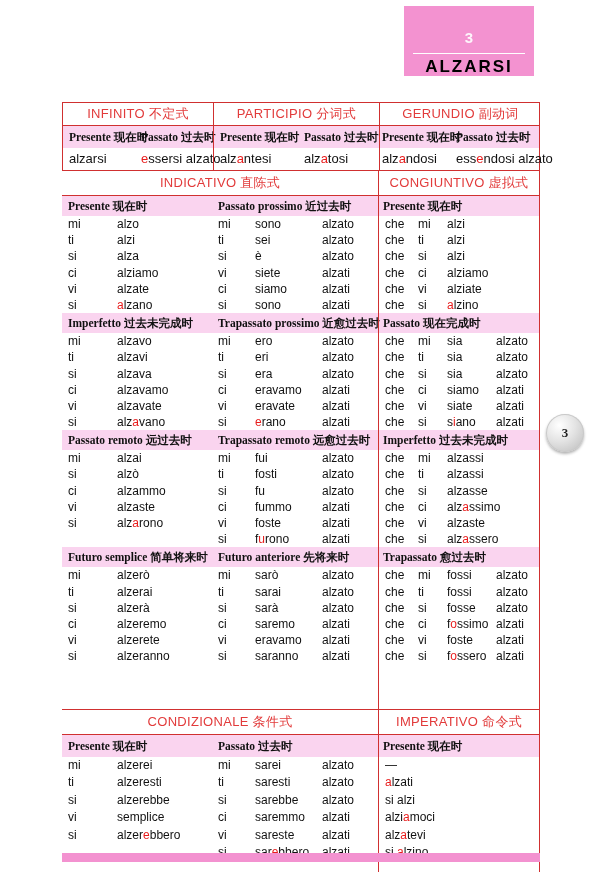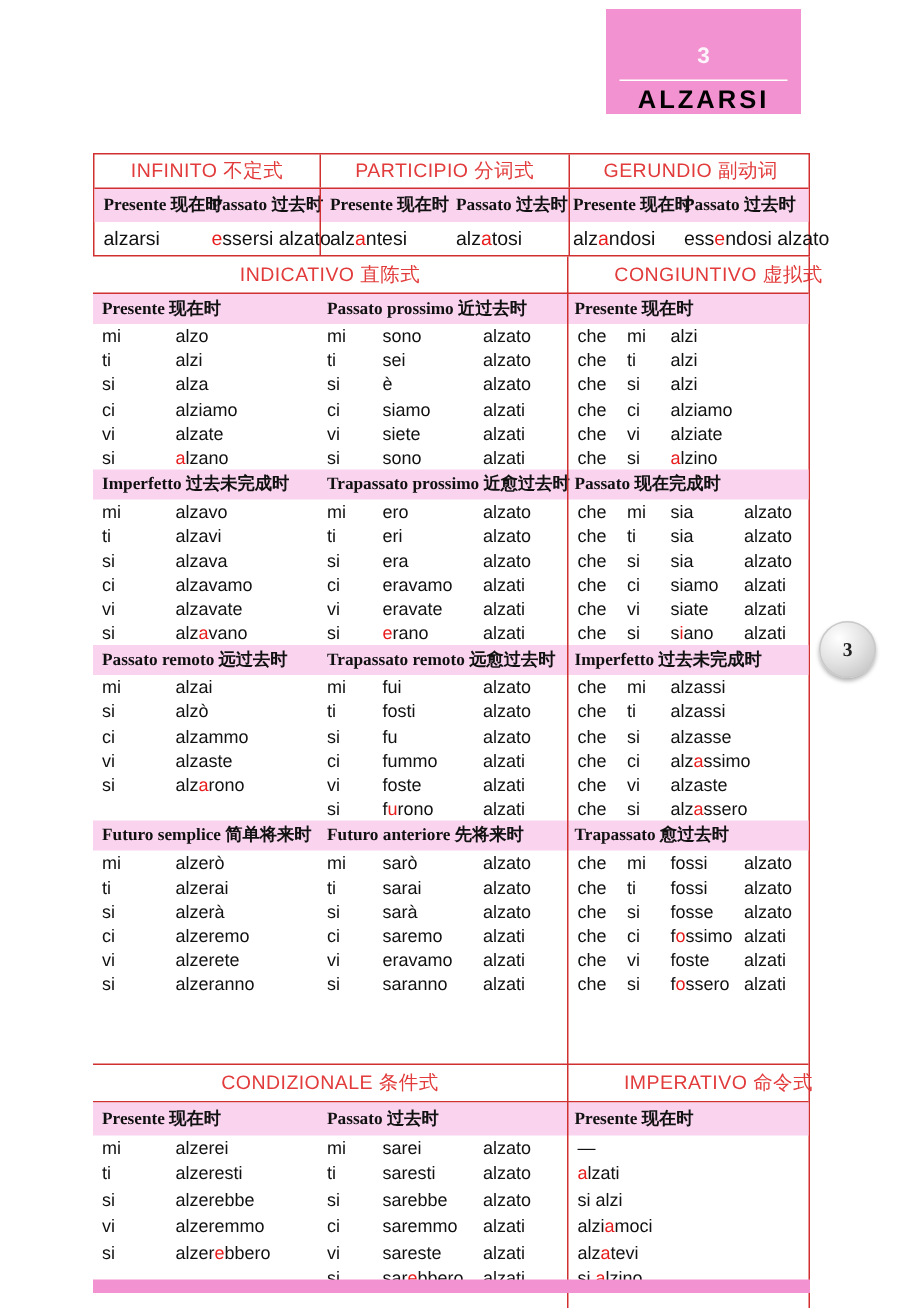--- a/index.html
+++ b/index.html
@@ -45,21 +45,21 @@
   .subs .tcell.c3,.vals .tcell.c3{padding-left:2px;}
   .vals{font-size:13px;}
   .s0{display:inline-block;}
   .c1 .s0{width:72px;}
   .c2 .s0{width:84px;}
   .c3 .s0{width:74px;}
 
   
   .main{position:relative;border-right:1px solid var(--bred);padding-bottom:10px;}
   .vline{position:absolute;left:316px;top:0;bottom:0;width:1px;background:var(--bred);}
-  .modeheader{height:24px;line-height:24px;color:var(--red);font-size:13px;letter-spacing:.3px;border-bottom:1px solid var(--bred);gap:20px;}
+  .modeheader{height:24px;line-height:24px;color:var(--red);font-size:13px;letter-spacing:.3px;border-bottom:1px solid var(--bred);}
   .mh{text-align:center;}
   .pinkhdr{background:var(--lpink);height:20px;line-height:20px;
     font-family:"Liberation Serif", serif;font-weight:bold;font-size:11.5px;}
   .pinkhdr.tallhdr{height:22px;line-height:22px;}
   .th{padding-left:6px;white-space:nowrap;overflow:visible;}
   .th.colh3{padding-left:5px;}
   .crow{height:16.2px;line-height:16.2px;font-size:12px;padding-left:6px;white-space:nowrap;}
   .tallrows .crow{height:17.5px;line-height:17.5px;}
   .bcol.col3 .crow,.bcol.imp .crow{padding-left:7px;}
   .cell{display:inline-block;}
@@ -142,22 +142,22 @@
                 <div class="crow"><span class="cell col1-c0">ti</span><span class="cell col1-c1">alzi</span></div>
                 <div class="crow"><span class="cell col1-c0">si</span><span class="cell col1-c1">alza</span></div>
                 <div class="crow"><span class="cell col1-c0">ci</span><span class="cell col1-c1">alziamo</span></div>
                 <div class="crow"><span class="cell col1-c0">vi</span><span class="cell col1-c1">alzate</span></div>
                 <div class="crow"><span class="cell col1-c0">si</span><span class="cell col1-c1"><span class="rl">a</span>lzano</span></div>
               </div>
               <div class="bcol col2">
                 <div class="crow"><span class="cell col2-c0">mi</span><span class="cell col2-c1">sono</span><span class="cell col2-c2">alzato</span></div>
                 <div class="crow"><span class="cell col2-c0">ti</span><span class="cell col2-c1">sei</span><span class="cell col2-c2">alzato</span></div>
                 <div class="crow"><span class="cell col2-c0">si</span><span class="cell col2-c1">è</span><span class="cell col2-c2">alzato</span></div>
+                <div class="crow"><span class="cell col2-c0">vi</span><span class="cell col2-c1">siete</span><span class="cell col2-c2">alzati</span></div>
                 <div class="crow"><span class="cell col2-c0">ci</span><span class="cell col2-c1">siamo</span><span class="cell col2-c2">alzati</span></div>
-                <div class="crow"><span class="cell col2-c0">vi</span><span class="cell col2-c1">siete</span><span class="cell col2-c2">alzati</span></div>
                 <div class="crow"><span class="cell col2-c0">si</span><span class="cell col2-c1">sono</span><span class="cell col2-c2">alzati</span></div>
               </div>
               <div class="bcol col3">
                 <div class="crow"><span class="cell col3-c0">che</span><span class="cell col3-c1">mi</span><span class="cell col3-c2">alzi</span></div>
                 <div class="crow"><span class="cell col3-c0">che</span><span class="cell col3-c1">ti</span><span class="cell col3-c2">alzi</span></div>
                 <div class="crow"><span class="cell col3-c0">che</span><span class="cell col3-c1">si</span><span class="cell col3-c2">alzi</span></div>
                 <div class="crow"><span class="cell col3-c0">che</span><span class="cell col3-c1">ci</span><span class="cell col3-c2">alziamo</span></div>
                 <div class="crow"><span class="cell col3-c0">che</span><span class="cell col3-c1">vi</span><span class="cell col3-c2">alziate</span></div>
                 <div class="crow"><span class="cell col3-c0">che</span><span class="cell col3-c1">si</span><span class="cell col3-c2"><span class="rl">a</span>lzino</span></div>
               </div>
@@ -273,21 +273,21 @@
               <div class="grid3 pinkhdr tallhdr">
                 <div class="th">Presente 现在时</div>
                 <div class="th">Passato 过去时</div>
                 <div class="th colh3">Presente 现在时</div>
               </div>
               <div class="grid3 tallrows">
                 <div class="bcol col1">
                   <div class="crow"><span class="cell col1-c0">mi</span><span class="cell col1-c1">alzerei</span></div>
                   <div class="crow"><span class="cell col1-c0">ti</span><span class="cell col1-c1">alzeresti</span></div>
                   <div class="crow"><span class="cell col1-c0">si</span><span class="cell col1-c1">alzerebbe</span></div>
-                  <div class="crow"><span class="cell col1-c0">vi</span><span class="cell col1-c1">alzeremmo</span></div>
+                  <div class="crow"><span class="cell col1-c0">vi</span><span class="cell col1-c1">semplice</span></div>
                   <div class="crow"><span class="cell col1-c0">si</span><span class="cell col1-c1">alzer<span class="rl">e</span>bbero</span></div>
                 </div>
                 <div class="bcol col2">
                   <div class="crow"><span class="cell col2-c0">mi</span><span class="cell col2-c1">sarei</span><span class="cell col2-c2">alzato</span></div>
                   <div class="crow"><span class="cell col2-c0">ti</span><span class="cell col2-c1">saresti</span><span class="cell col2-c2">alzato</span></div>
                   <div class="crow"><span class="cell col2-c0">si</span><span class="cell col2-c1">sarebbe</span><span class="cell col2-c2">alzato</span></div>
                   <div class="crow"><span class="cell col2-c0">ci</span><span class="cell col2-c1">saremmo</span><span class="cell col2-c2">alzati</span></div>
                   <div class="crow"><span class="cell col2-c0">vi</span><span class="cell col2-c1">sareste</span><span class="cell col2-c2">alzati</span></div>
                   <div class="crow"><span class="cell col2-c0">si</span><span class="cell col2-c1">sar<span class="rl">e</span>bbero</span><span class="cell col2-c2">alzati</span></div>
                 </div>

